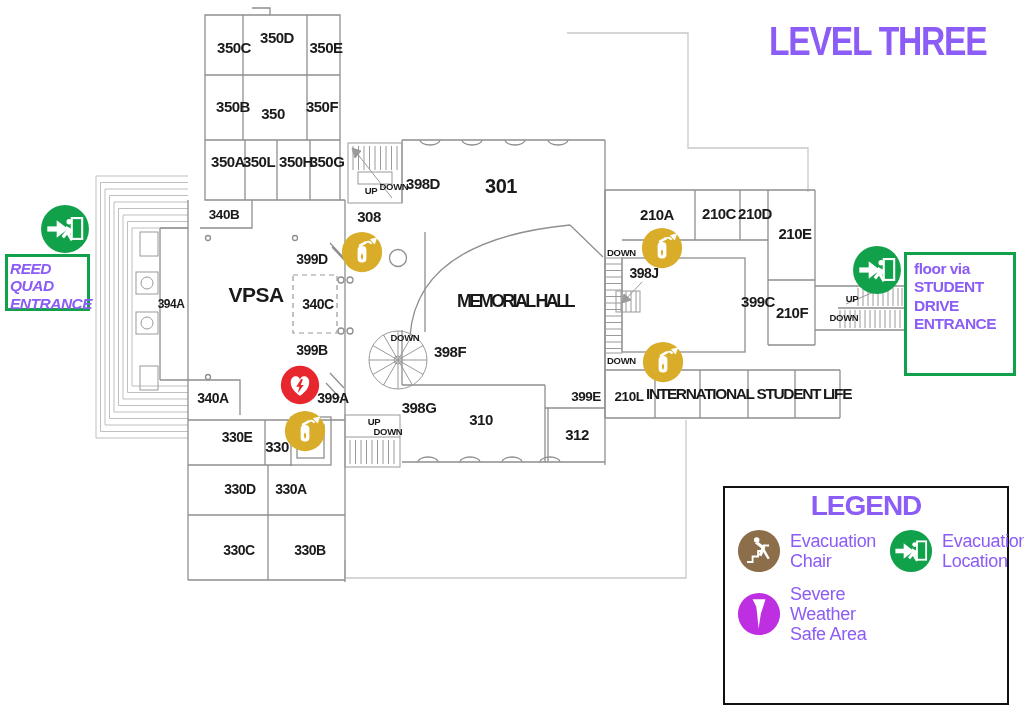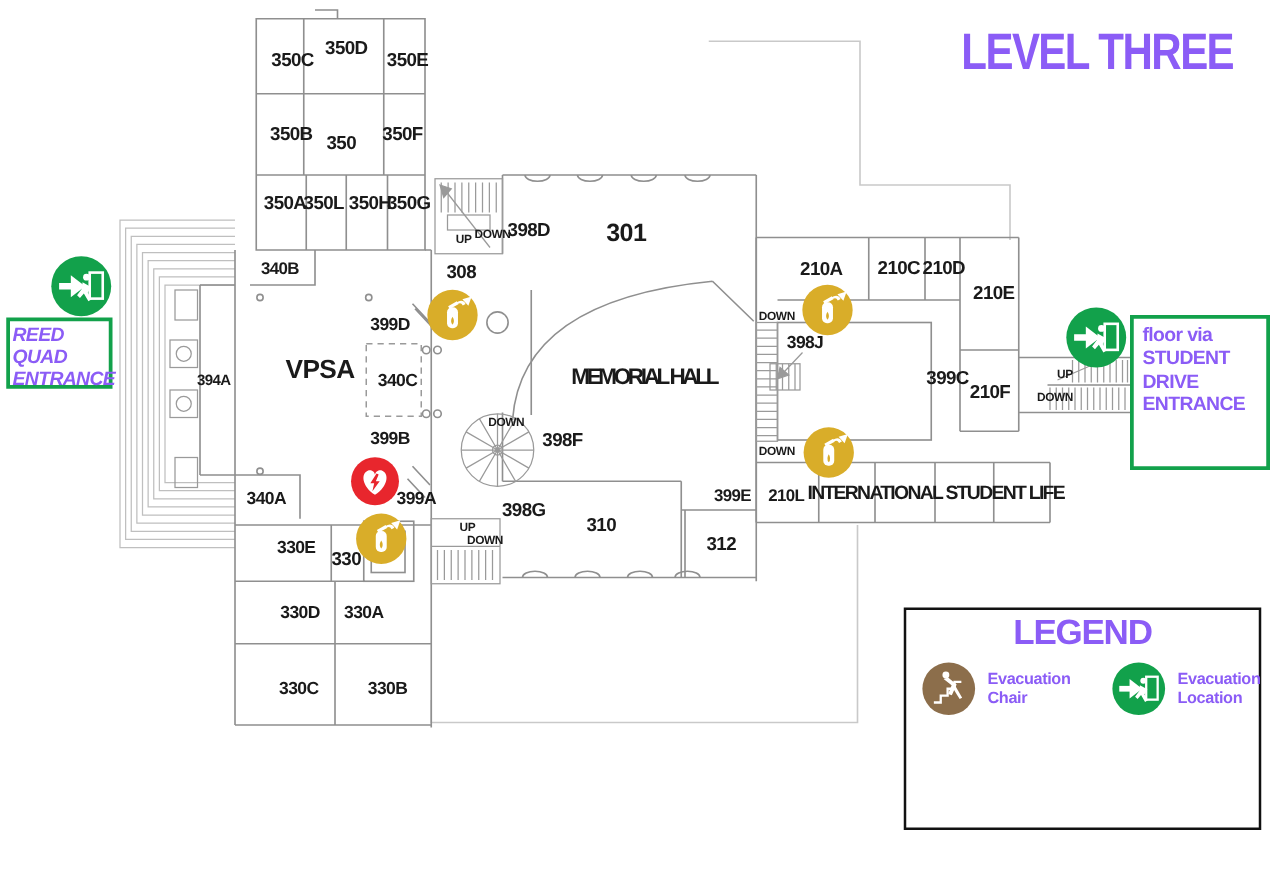--- a/index.html
+++ b/index.html
@@ -7,27 +7,27 @@
          font-family:"Liberation Sans",sans-serif;color:#8b5cf6;}
   #plan{position:absolute;left:0;top:0;}
   .maplabel{font-family:"Liberation Sans",sans-serif;font-weight:700;fill:#1a1a1a;letter-spacing:-0.5px;}
   .navlabel{font-family:"Liberation Sans",sans-serif;font-weight:700;fill:#1a1a1a;font-size:9.5px;letter-spacing:-0.3px;}
   .title{position:absolute;left:769px;top:18px;font-size:41px;font-weight:700;letter-spacing:-1.5px;
          transform:scaleX(.82);transform-origin:left top;white-space:nowrap;}
   .entrance{position:absolute;border:3px solid #12a14b;background:#fff;box-sizing:border-box;
             font-weight:700;letter-spacing:-0.5px;line-height:1.12;}
   #reed{left:5px;top:254px;width:85px;height:57px;font-size:15.5px;padding:3px 1px 0 2px;font-style:italic;}
   #sanford{left:904px;top:252px;width:112px;height:124px;font-size:15.5px;line-height:1.18;padding:5px 0 0 7px;}
-  .legend{position:absolute;left:723px;top:486px;width:286px;height:178px;border:2.5px solid #111;
+  .legend{position:absolute;left:723px;top:486px;width:286px;height:219px;border:2.5px solid #111;
           background:#fff;box-sizing:border-box;}
   .legend-title{text-align:center;font-size:28px;font-weight:700;letter-spacing:-1px;margin-top:2px;}
   .legend-grid{display:grid;grid-template-columns:152px 1fr;row-gap:11px;padding:7px 4px 0 12px;align-items:center;}
   .legend-item{display:flex;align-items:center;gap:9px;}
   .legend-item svg{width:44px;height:44px;flex:none;}
-  .legend-label{font-size:13px;font-weight:700;line-height:1.12;letter-spacing:-0.3px;max-width:96px;}
+  .legend-label{font-size:18px;font-weight:400;line-height:1.12;letter-spacing:-0.3px;max-width:96px;}
 </style>
 </head>
 <body>
 
 <div id="stage">
 
   <svg id="plan" width="1024" height="716" viewBox="0 0 1024 716">
     <defs>
       <symbol id="sym-evac-location" viewBox="0 0 48 48">
         <circle cx="24" cy="24" r="23" fill="#12a14b"></circle>
@@ -243,16 +243,22 @@
             <use href="#sym-evac-chair"></use>
           </svg>
         <div class="legend-label">Evacuation Chair</div>
       </div>
       <div class="legend-item">
         <svg viewBox="0 0 48 48">
             <use href="#sym-evac-location"></use>
           </svg>
         <div class="legend-label" style="max-width:110px">Evacuation Location</div>
       </div>
+      <div class="legend-item">
+        <svg viewBox="0 0 48 48">
+            <use href="#sym-tornado"></use>
+          </svg>
+        <div class="legend-label">Severe Weather Safe Area</div>
+      </div>
     </div>
   </div>
 
 </div>
 
 </body></html>

